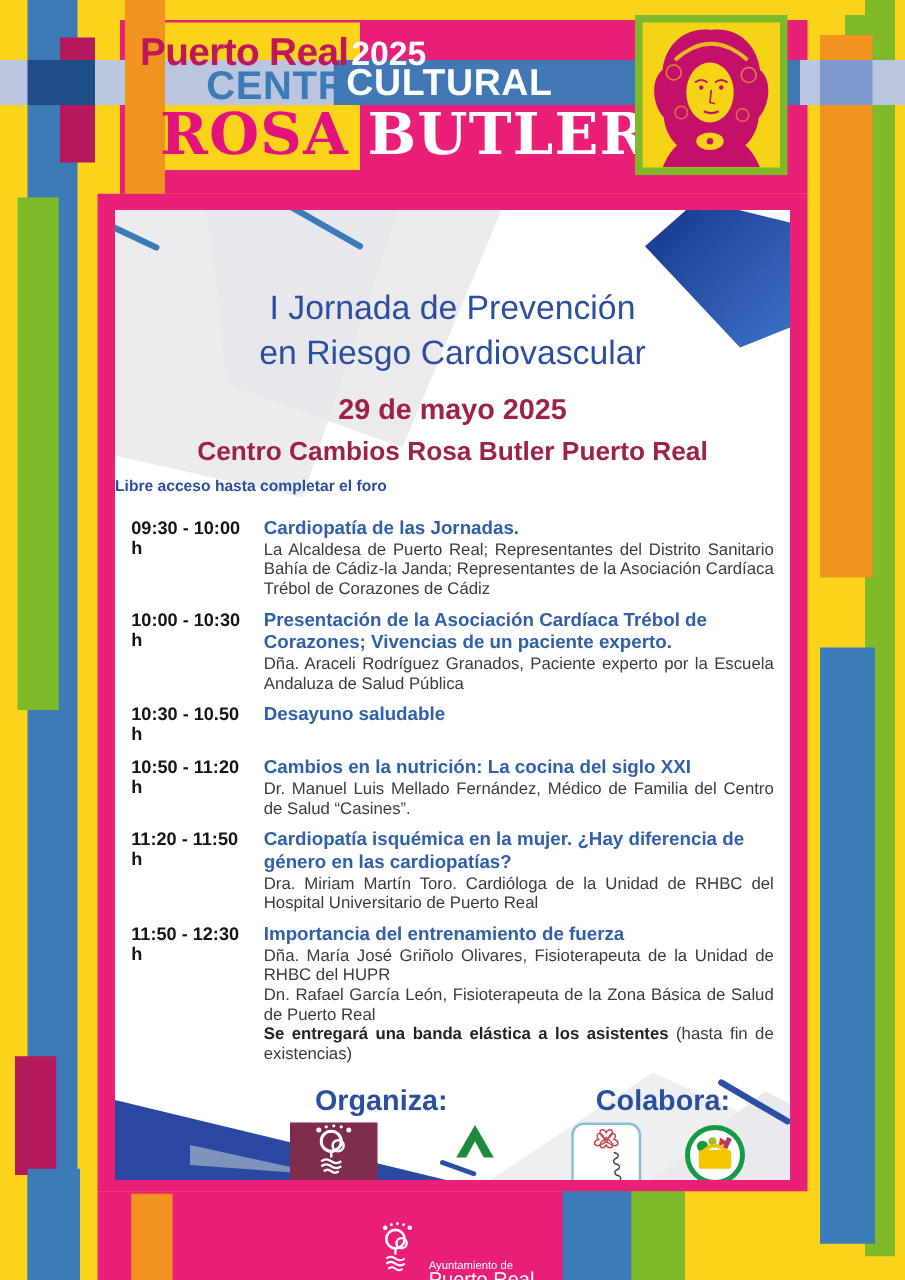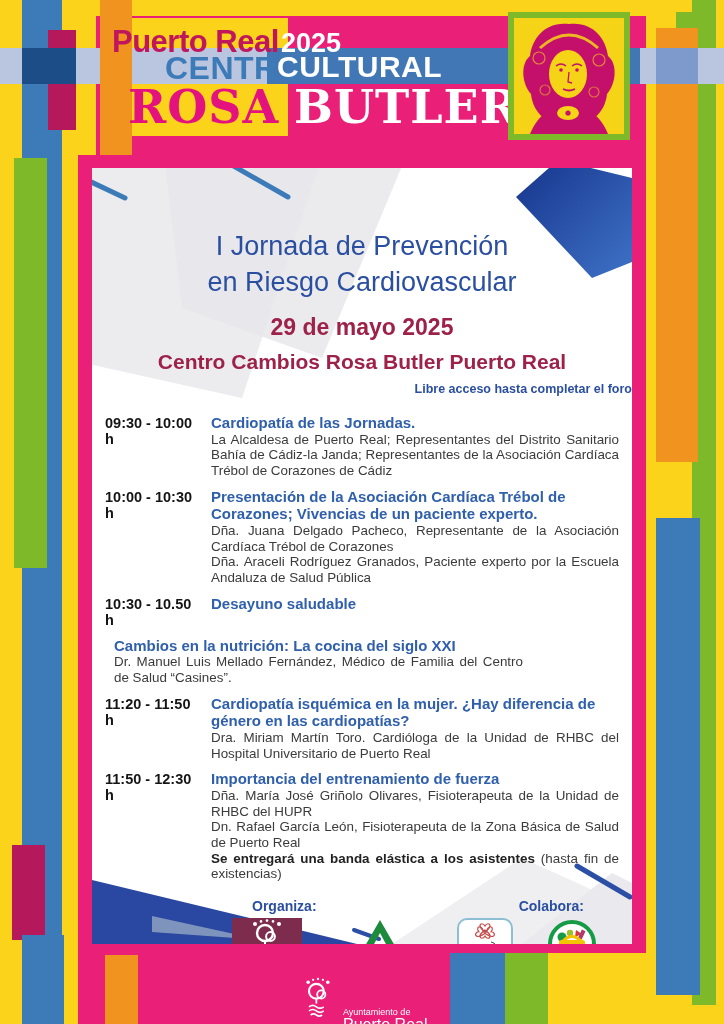--- a/index.html
+++ b/index.html
@@ -39,31 +39,31 @@
   
   .portrait-box{left:508px;top:12px;width:122px;height:128px;background:#7DB928;}
   .portrait-inner{position:absolute;left:6px;top:6px;right:6px;bottom:6px;background:#F5D316;overflow:hidden;}
   
   .card{left:92px;top:168px;width:540px;height:776px;background:#fff;overflow:hidden;}
   .card-deco{position:absolute;left:0;top:0;width:540px;height:776px;}
   .card-content{position:absolute;left:0;top:0;width:540px;height:776px;padding-top:60px;box-sizing:border-box;}
   .ev-title{text-align:center;font-size:27px;line-height:1.35;font-weight:normal;color:#2B4FA0;}
   .ev-date{text-align:center;font-size:23px;font-weight:bold;color:#9D2148;margin-top:13px;}
   .ev-venue{text-align:center;font-size:21px;font-weight:bold;color:#9D2148;margin-top:9px;}
-  .ev-access{text-align:right;font-size:12.5px;font-weight:bold;color:#2B4FA0;margin-top:8px;}
+  .ev-access{text-align:left;font-size:12.5px;font-weight:bold;color:#2B4FA0;margin-top:8px;}
   
   .schedule{margin:18px 13px 16px 13px;position:relative;}
   .sch-row{display:flex;margin-bottom:9px;}
   .sch-time{width:97px;flex:0 0 97px;font-size:14.5px;font-weight:bold;color:#141414;padding-top:1px;}
   .sch-body{flex:1;margin-left:9px;max-width:409px;}
   .sch-title{font-size:15px;line-height:1.18;font-weight:bold;color:#3060AC;}
   .desc{font-size:13.4px;line-height:1.17;color:#3B3B3B;text-align:justify;}
   .desc b{color:#222;}
   
-  .partner-labels{display:flex;margin:12px 0 4px 0;font-size:14px;font-weight:bold;color:#2B4FA0;gap:47px;}
+  .partner-labels{display:flex;margin:12px 0 4px 0;font-size:23px;font-weight:bold;color:#2B4FA0;gap:47px;}
   .lab-org{margin-left:160px;}
   .lab-col{margin-left:auto;margin-right:48px;}
   .logo-row{display:flex;align-items:flex-start;padding-left:140px;}
   .logo-ayto{width:70px;height:73px;background:#7E2C4E;text-align:center;color:#fff;flex:0 0 70px;}
   .logo-junta{width:115px;text-align:center;margin-left:20px;flex:0 0 115px;}
   .logo-trebol{width:56px;height:80px;border:2px solid #8CBFD4;border-radius:10px;margin-left:20px;
     background:#fff;flex:0 0 56px;box-sizing:border-box;}
   .logo-merc{width:78px;text-align:center;margin-left:20px;flex:0 0 78px;}
   
   .footer-orange{left:105px;top:955px;width:33px;height:69px;background:#F0931F;}
@@ -167,33 +167,33 @@
     <div class="sch-body">
       <div class="sch-title">Cardiopatía de las Jornadas.</div>
     <div class="desc">La Alcaldesa de Puerto Real; Representantes del Distrito Sanitario Bahía de Cádiz-la Janda; Representantes de la Asociación Cardíaca Trébol de Corazones de Cádiz</div>
             </div>
   </div>
 
   <div class="sch-row">
     <div class="sch-time">10:00 - 10:30 h</div>
     <div class="sch-body">
       <div class="sch-title">Presentación de la Asociación Cardíaca Trébol de Corazones; Vivencias de un paciente experto.</div>
-    <div class="desc">Dña. Juana Delgado Pacheco, Representante de la Asociación Cardíaca Trébol de Corazones</div>
               <div class="desc">Dña. Araceli Rodríguez Granados, Paciente experto por la Escuela Andaluza de Salud Pública</div>
             </div>
   </div>
 
   <div class="sch-row">
     <div class="sch-time">10:30 - 10.50 h</div>
     <div class="sch-body">
       <div class="sch-title">Desayuno saludable</div>
     </div>
   </div>
 
   <div class="sch-row">
+    <div class="sch-time">10:50 - 11:20 h</div>
     <div class="sch-body">
       <div class="sch-title">Cambios en la nutrición: La cocina del siglo XXI</div>
     <div class="desc">Dr. Manuel Luis Mellado Fernández, Médico de Familia del Centro de Salud “Casines”.</div>
             </div>
   </div>
 
   <div class="sch-row">
     <div class="sch-time">11:20 - 11:50 h</div>
     <div class="sch-body">
       <div class="sch-title">Cardiopatía isquémica en la mujer. ¿Hay diferencia de género en las cardiopatías?</div>

